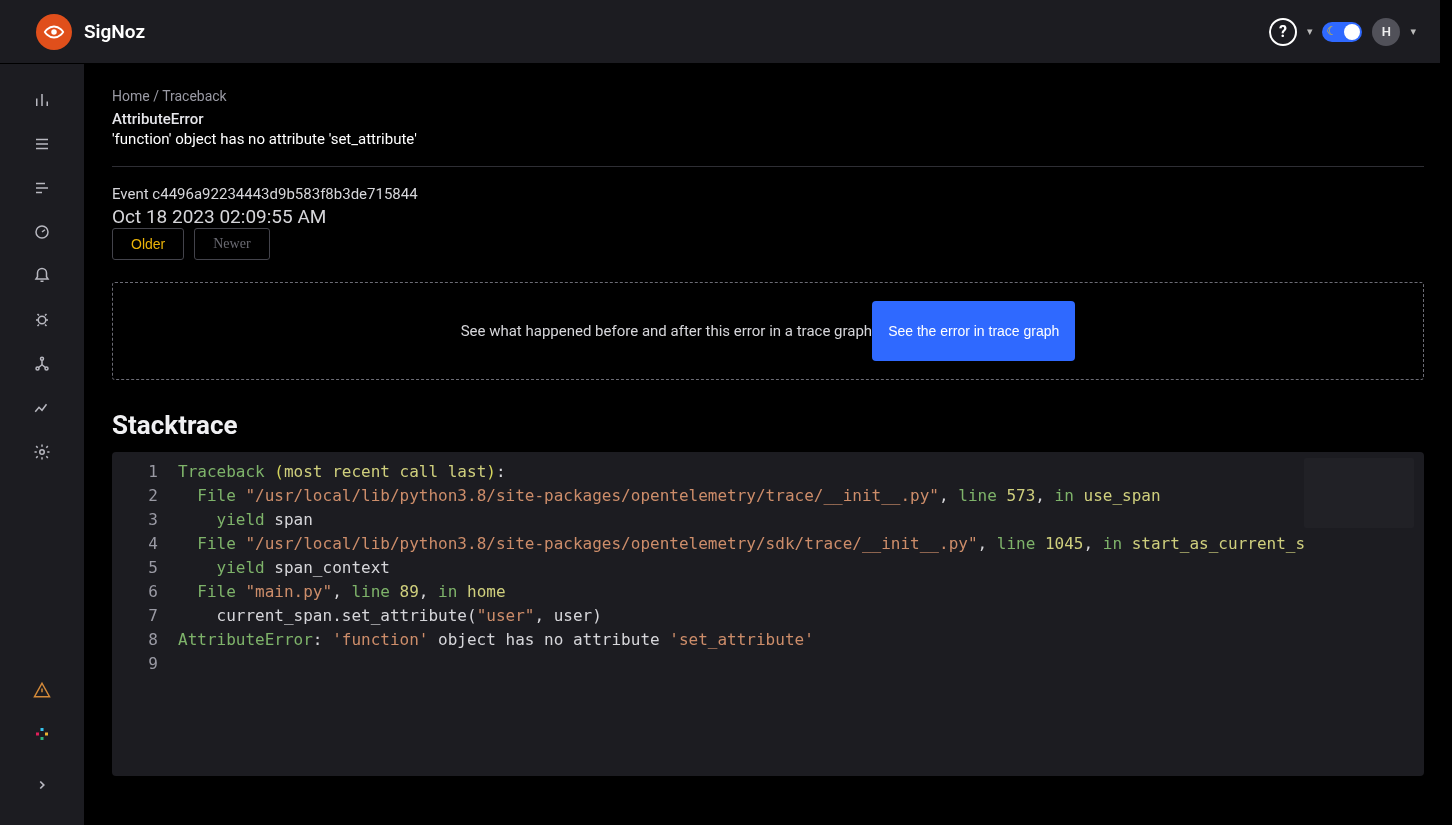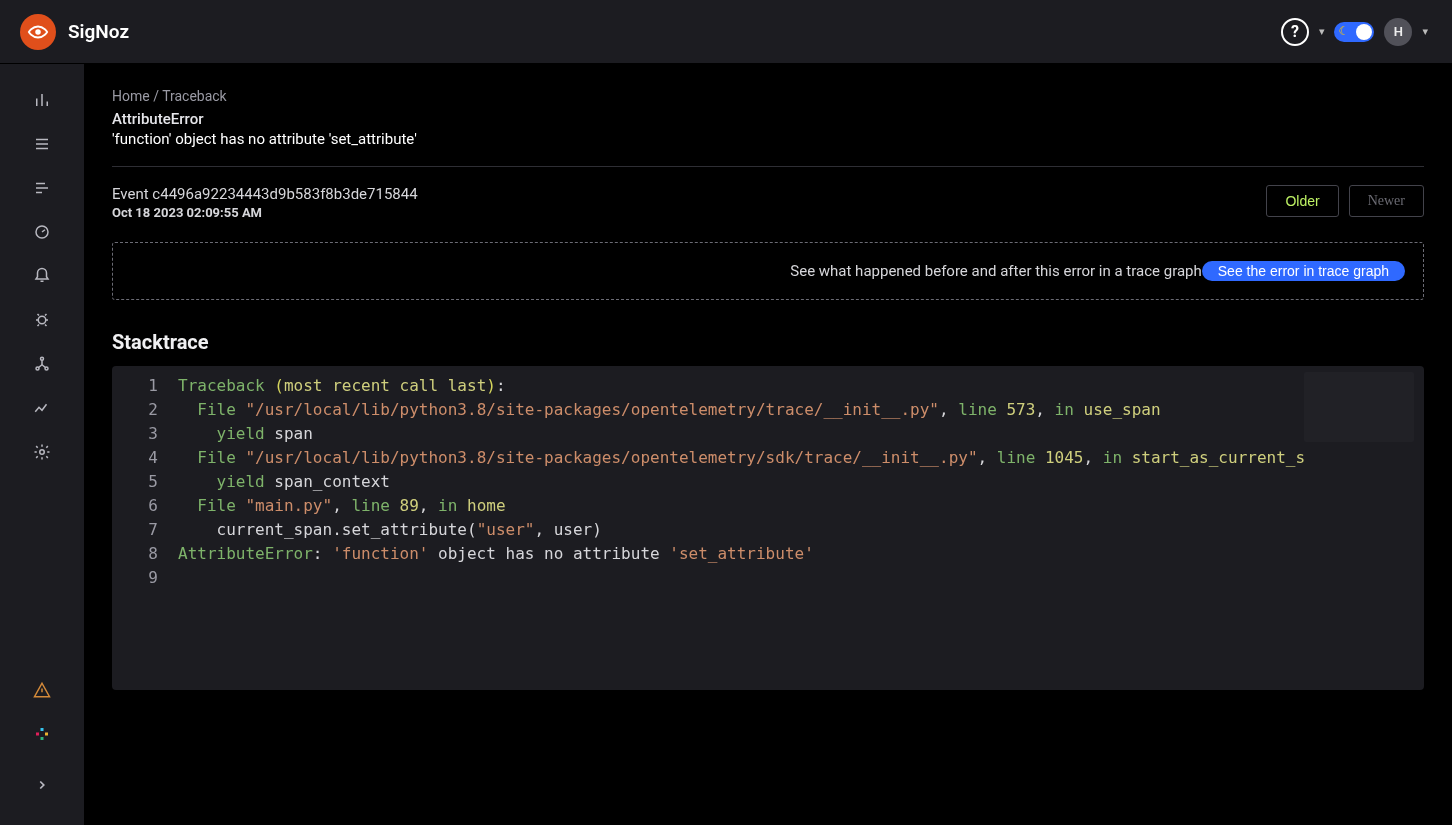--- a/index.html
+++ b/index.html
@@ -1,47 +1,47 @@
 <!DOCTYPE html>
 <html><head>
 <meta charset="utf-8">
 <style>
   *{box-sizing:border-box;margin:0;padding:0;}
   html,body{width:1452px;height:825px;overflow:hidden;font-family:-apple-system,BlinkMacSystemFont,"Segoe UI",Roboto,sans-serif;}
   body{background:#000;color:#fff;}
-  .topbar{position:absolute;top:0;left:0;right:0;height:64px;background:#1c1c21;display:flex;align-items:center;padding:0 24px 0 20px;border-bottom:1px solid #000;}
+  .topbar{position:absolute;top:0;left:0;right:12px;height:64px;background:#1c1c21;display:flex;align-items:center;padding:0 24px 0 36px;border-bottom:1px solid #000;}
   .logo-badge{width:36px;height:36px;background:#e04f1b;border-radius:50%;display:flex;align-items:center;justify-content:center;margin-right:12px;}
   .brand{font-size:19px;font-weight:600;color:#fff;}
   .topbar-right{margin-left:auto;display:flex;align-items:center;gap:10px;}
   .help-circle{width:28px;height:28px;border:2px solid #fff;border-radius:50%;display:flex;align-items:center;justify-content:center;font-size:16px;font-weight:700;}
   .caret{font-size:11px;color:#bbb;}
   .toggle{width:40px;height:20px;background:#2f69ff;border-radius:20px;position:relative;}
   .toggle .moon{position:absolute;left:4px;top:2px;font-size:12px;color:#fc0;}
   .toggle .knob{position:absolute;right:2px;top:2px;width:16px;height:16px;background:#fff;border-radius:50%;}
   .avatar{width:28px;height:28px;background:#515159;border-radius:50%;display:flex;align-items:center;justify-content:center;font-size:13px;font-weight:600;color:#eee;}
   .sidebar{position:absolute;top:64px;left:0;bottom:0;width:84px;background:#1c1c21;display:flex;flex-direction:column;align-items:center;padding-top:14px;}
   .side-item{width:42px;height:42px;display:flex;align-items:center;justify-content:center;color:#b8b8c0;border-radius:4px;margin:1px 0;}
   .side-gap{flex:1;}
   .side-bottom{display:flex;flex-direction:column;align-items:center;padding-bottom:18px;}
   .content{position:absolute;top:64px;left:84px;right:0;bottom:0;background:#000;padding:24px 28px;overflow:hidden;}
   .crumb{color:#9a9aa4;font-size:14px;margin-bottom:6px;}
   .crumb a{color:#9a9aa4;text-decoration:none;}
   .err-title{color:#e6e6ea;font-size:15px;font-weight:500;margin-bottom:2px;}
   .err-msg{color:#ffffff;font-size:15px;margin-bottom:18px;}
   .divider{border:none;border-top:1px solid #2e2e34;margin-bottom:18px;}
-  .event-row{display:flex;align-items:flex-start;justify-content:space-between;margin-bottom:22px;}
+  .event-row{display:flex;align-items:flex-start;justify-content:space-between;margin-bottom:22px;flex-direction:column;}
   .event-id{color:#d6d6da;font-size:15px;margin-bottom:2px;}
-  .event-time{color:#d6d6da;font-size:13px;font-weight:bold;}
+  .event-time{color:#d6d6da;font-size:19px;}
   .nav-btns{display:flex;gap:10px;}
-  .btn{background:transparent;border:1px solid #43434b;color:#bef264;font-size:14px;padding:7px 18px;border-radius:3px;cursor:pointer;}
+  .btn{background:transparent;border:1px solid #43434b;color:#eab308;font-size:14px;padding:7px 18px;border-radius:3px;cursor:pointer;}
   .btn[disabled]{color:#6a6a72;cursor:default;font-family:Liberation Serif, serif;}
-  .trace-box{border:1px dashed #6b6b74;border-radius:3px;display:flex;align-items:center;justify-content:flex-end;padding:18px 18px;margin-bottom:30px;}
+  .trace-box{border:1px dashed #6b6b74;border-radius:3px;display:flex;align-items:center;justify-content:center;padding:18px 18px;margin-bottom:30px;}
   .trace-text{color:#d6d6da;font-size:15px;}
-  .btn-primary{background:#2f69ff;border:none;color:#fff;font-size:14px;padding:2px 16px;border-radius:11px;cursor:pointer;}
-  .stack-heading{font-size:20px;font-weight:700;color:#f0f0f2;margin-bottom:12px;}
+  .btn-primary{background:#2f69ff;border:none;color:#fff;font-size:14px;padding:22px 16px;border-radius:4px;cursor:pointer;}
+  .stack-heading{font-size:26px;font-weight:700;color:#f0f0f2;margin-bottom:12px;}
   .code-block{background:#1c1c21;border-radius:4px;display:flex;font-family:Menlo,Consolas,monospace;font-size:16px;line-height:24px;height:324px;overflow:hidden;position:relative;}
   .gutter{width:56px;text-align:right;padding:8px 10px 0 0;color:#9a9aa4;}
   .gutter div{height:24px;}
   .code{padding:8px 0 0 10px;white-space:pre;color:#d6d6da;flex:1;overflow:hidden;}
   .code div{height:24px;}
   .minimap{position:absolute;top:6px;right:10px;width:110px;height:70px;background:#242429;border-radius:2px;opacity:0.6;}
   .kw{color:#7eb36a;text-align:center;}
   .str{color:#cd8d6a;}
   .fn{color:#cfcf7d;}
   .paren-y{color:#d5d55c;}

